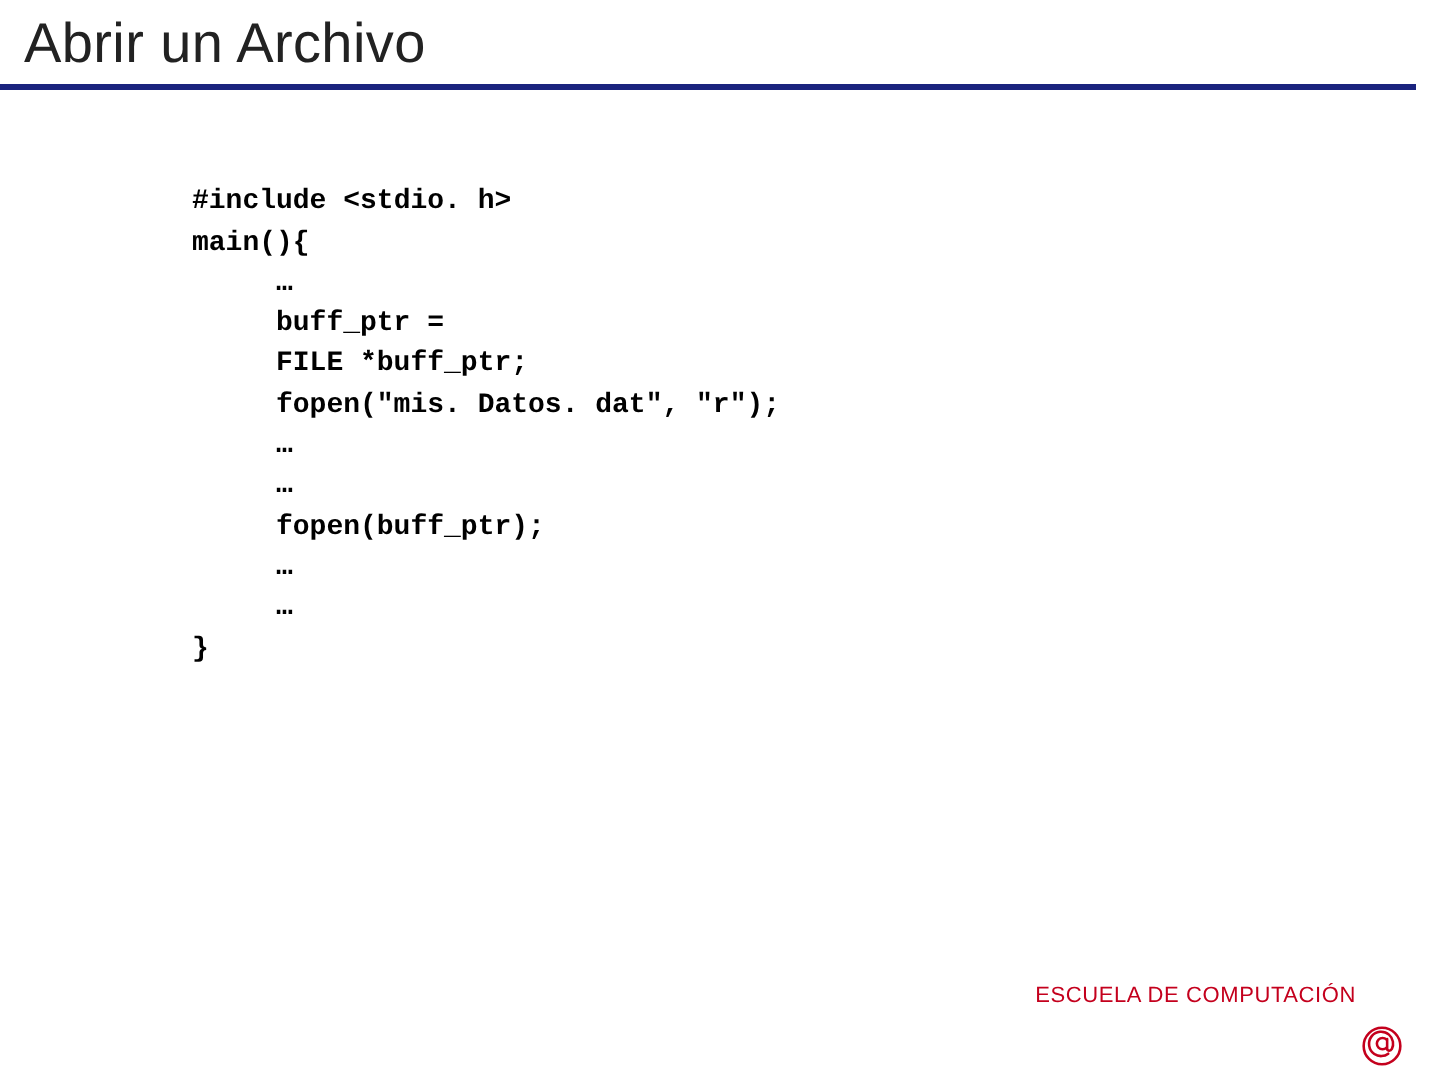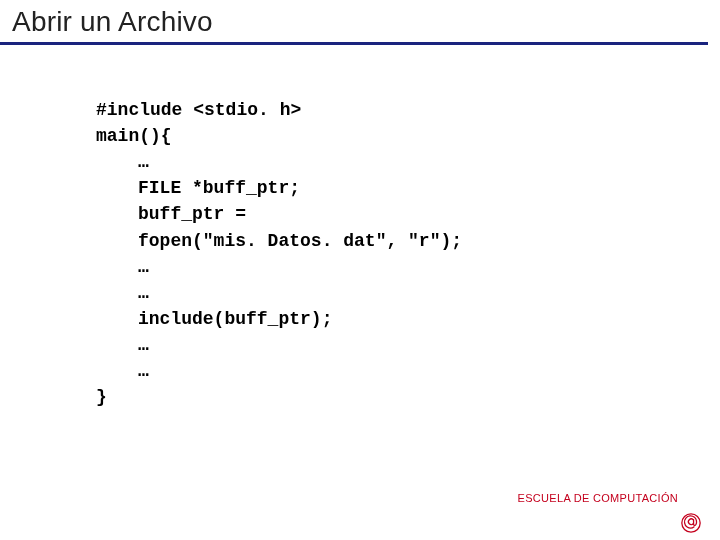--- a/index.html
+++ b/index.html
@@ -1,39 +1,39 @@
 <!DOCTYPE html>
 <html><head>
 <meta charset="utf-8">
 <style>
   * { margin: 0; padding: 0; box-sizing: border-box; }
   html, body { width: 720px; height: 540px; background: #ffffff; font-family: Arial, Helvetica, sans-serif; overflow: hidden; }
   .slide { position: relative; width: 720px; height: 540px; }
   .title-wrap { padding: 6px 1px 0 12px; }
   .title { font-size: 28px; color: #222; font-weight: 400; letter-spacing: 0.2px; }
   .rule { height: 3px; background: #1a237e; margin: 4px 12px 0 0; }
-  .code-block { margin: 26px 0 0 96px; font-family: "Courier New", Courier, monospace; font-size: 18px; line-height: 1.45; color: #000; font-weight: bold; white-space: pre; }
+  .code-block { margin: 26px 0 0 96px; font-family: "Courier New", Courier, monospace; font-size: 14px; line-height: 1.45; color: #000; font-weight: bold; white-space: pre; }
   .indent { padding-left: 42px; display: block; }
   .footer { position: absolute; bottom: 36px; right: 42px; color: #c4001d; font-size: 11px; letter-spacing: 0.3px; font-weight: 400; }
   .logo { position: absolute; bottom: 6px; right: 18px; width: 22px; height: 22px; }
   .logo svg { width: 22px; height: 22px; display: block; }
 </style>
 </head>
 <body>
 
 <div class="slide">
   <div class="title-wrap">
     <div class="title">Abrir un Archivo</div>
   </div>
   <div class="rule"></div>
 
   <div class="code-block">
 <span>#include &lt;stdio. h&gt;</span>
 <span>main(){</span>
-<span class="indent">…</span><span class="indent">FILE *buff_ptr;</span><span class="indent">buff_ptr =</span><span class="indent">fopen("mis. Datos. dat", "r");</span><span class="indent">…</span><span class="indent">…</span><span class="indent">include(buff_ptr);</span><span class="indent">…</span><span class="indent">…</span><span>}</span>
+<span class="indent">…</span><span class="indent">buff_ptr =</span><span class="indent">FILE *buff_ptr;</span><span class="indent">fopen("mis. Datos. dat", "r");</span><span class="indent">…</span><span class="indent">…</span><span class="indent">fopen(buff_ptr);</span><span class="indent">…</span><span class="indent">…</span><span>}</span>
   </div>
 
   <div class="footer">ESCUELA DE COMPUTACIÓN</div>
 
   <div class="logo">
     <svg viewBox="0 0 24 24">
       <circle cx="12" cy="12" r="10" fill="none" stroke="#c4001d" stroke-width="1.4"></circle>
       <path d="M14.5 8.5c-1.2-1.2-3.2-1.2-4.4 0s-1.2 3.2 0 4.4 3.2 1.2 4.4 0" fill="none" stroke="#c4001d" stroke-width="1.4" stroke-linecap="round"></path>
       <path d="M14.8 8.2v5.2c0 1.4 1.8 1.6 2.6 0.2c1.2-2.2 0.8-5.8-1.6-7.8c-2.8-2.4-7.2-2-9.4 0.8c-2.4 3-1.8 7.6 1.4 9.8c2.4 1.6 5.6 1.4 7.6-0.2" fill="none" stroke="#c4001d" stroke-width="1.4" stroke-linecap="round"></path>
     </svg>

